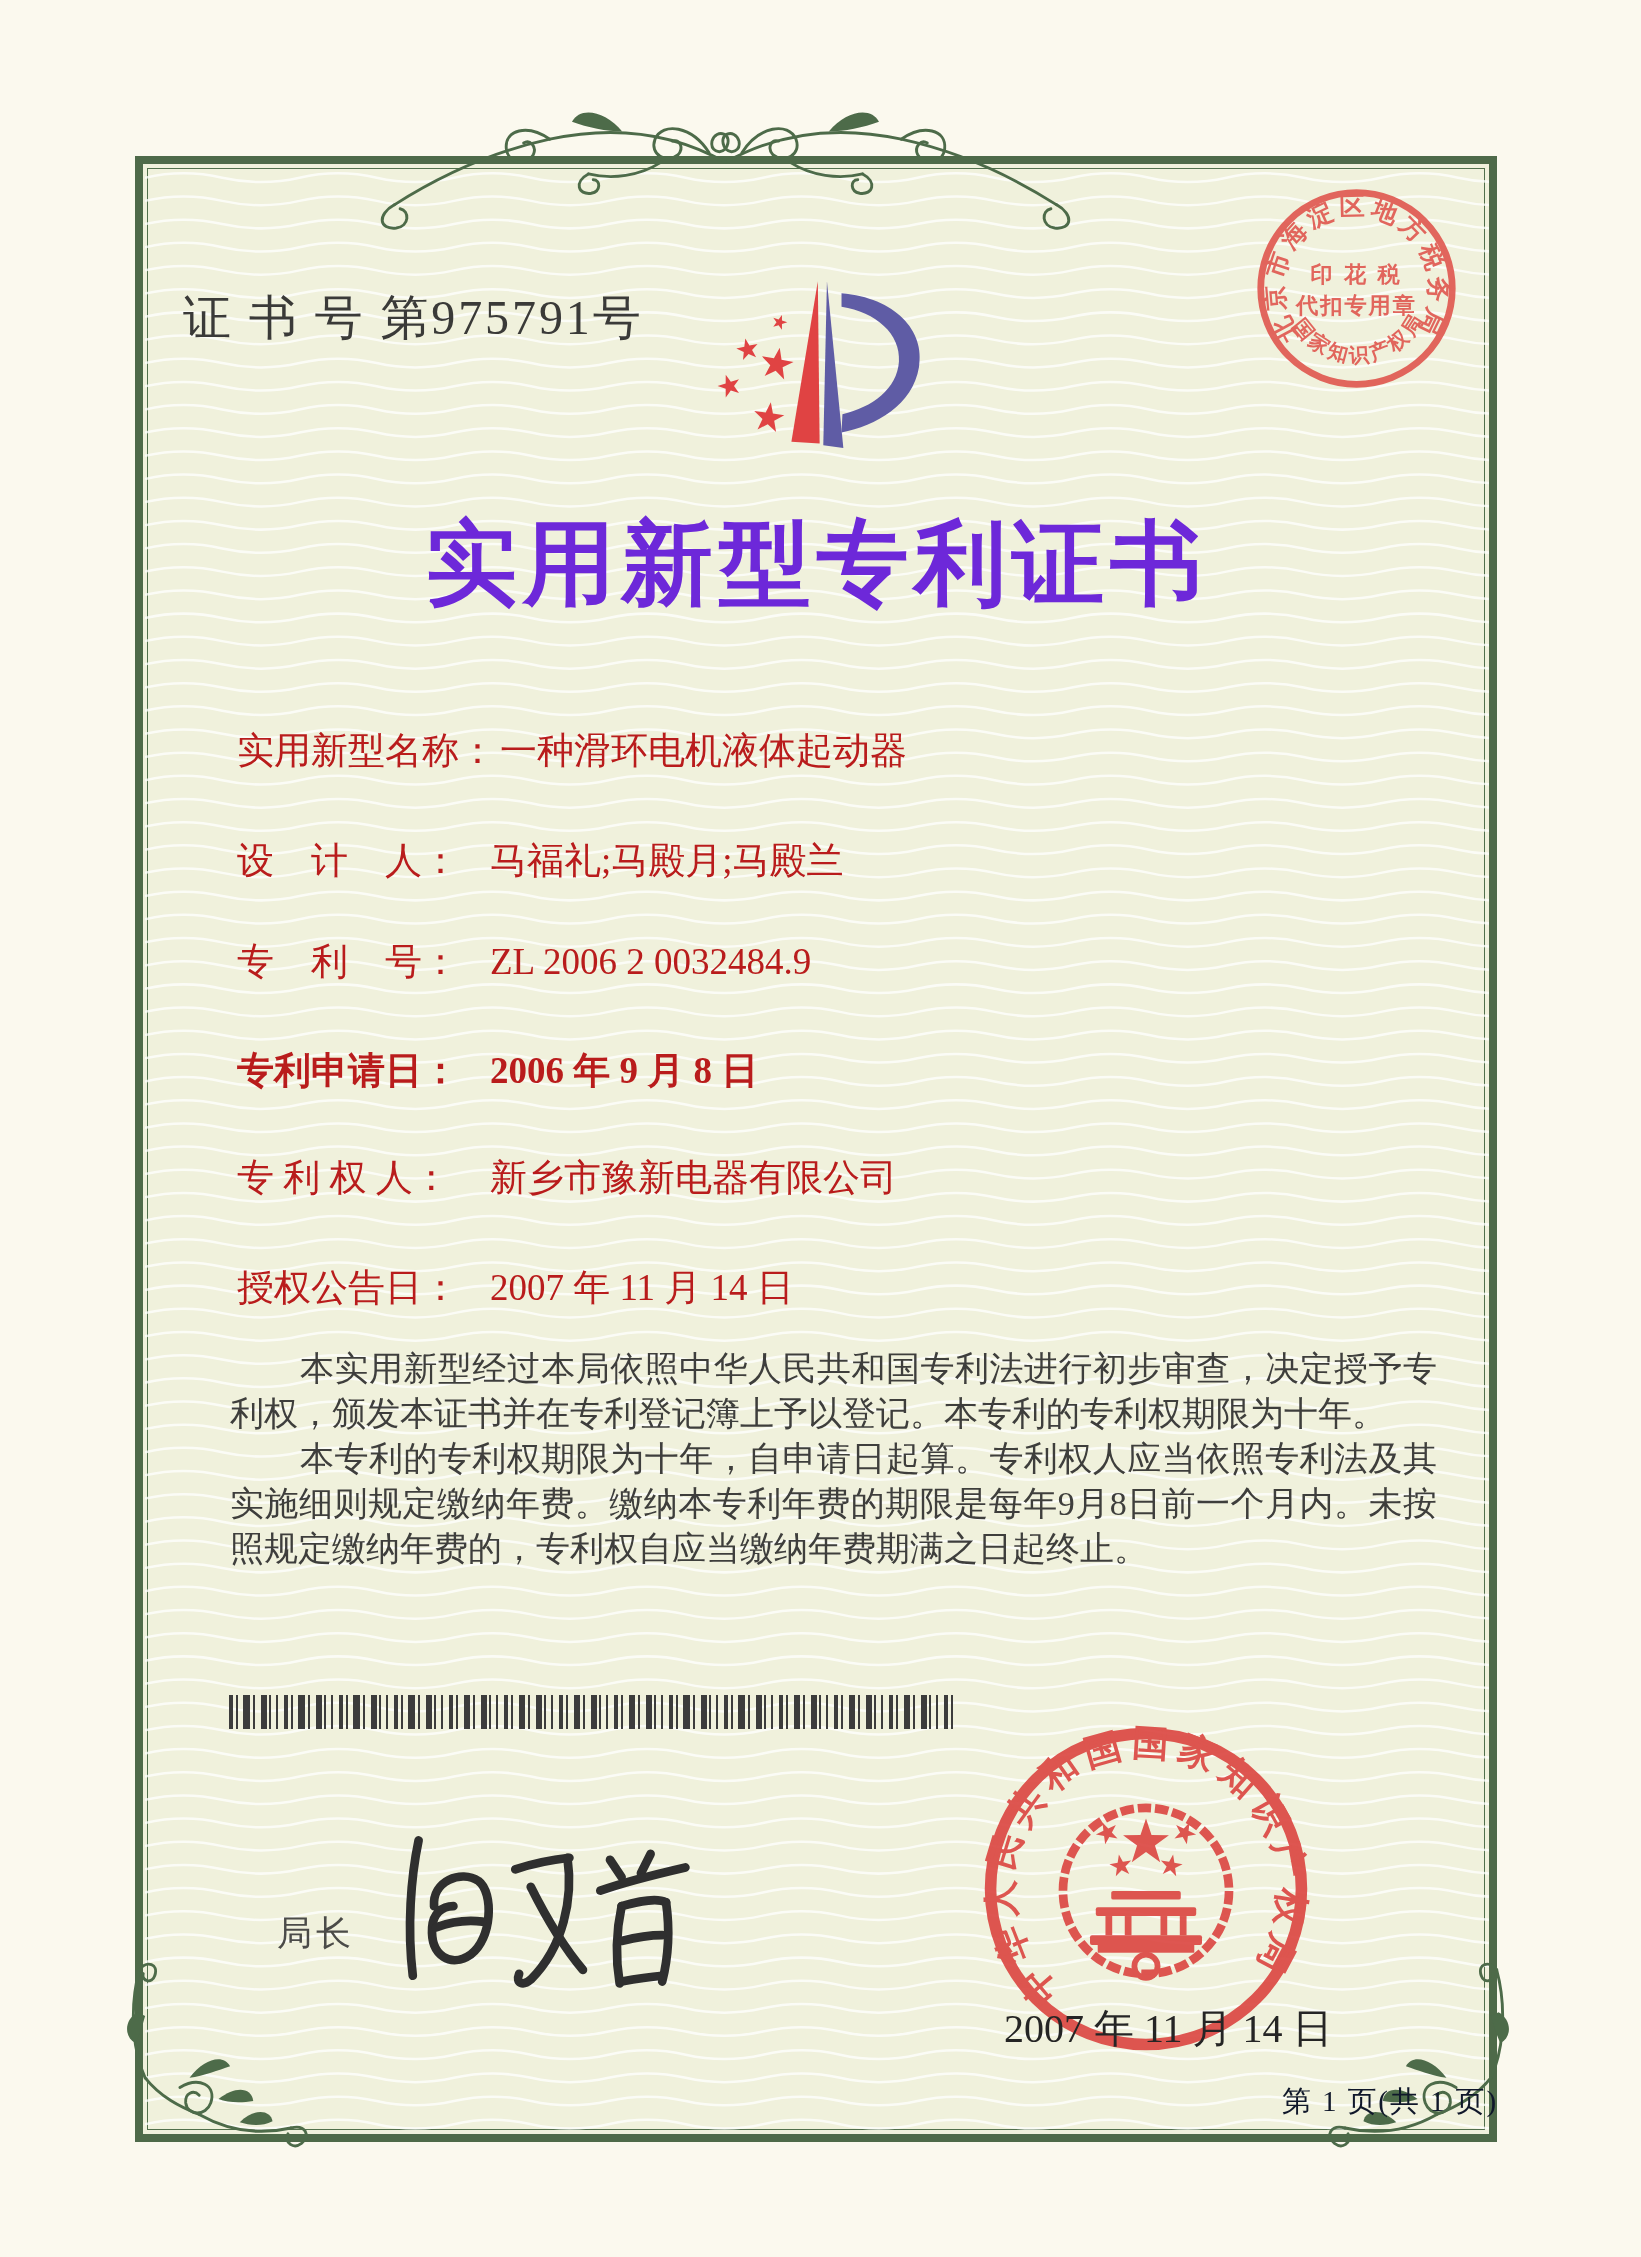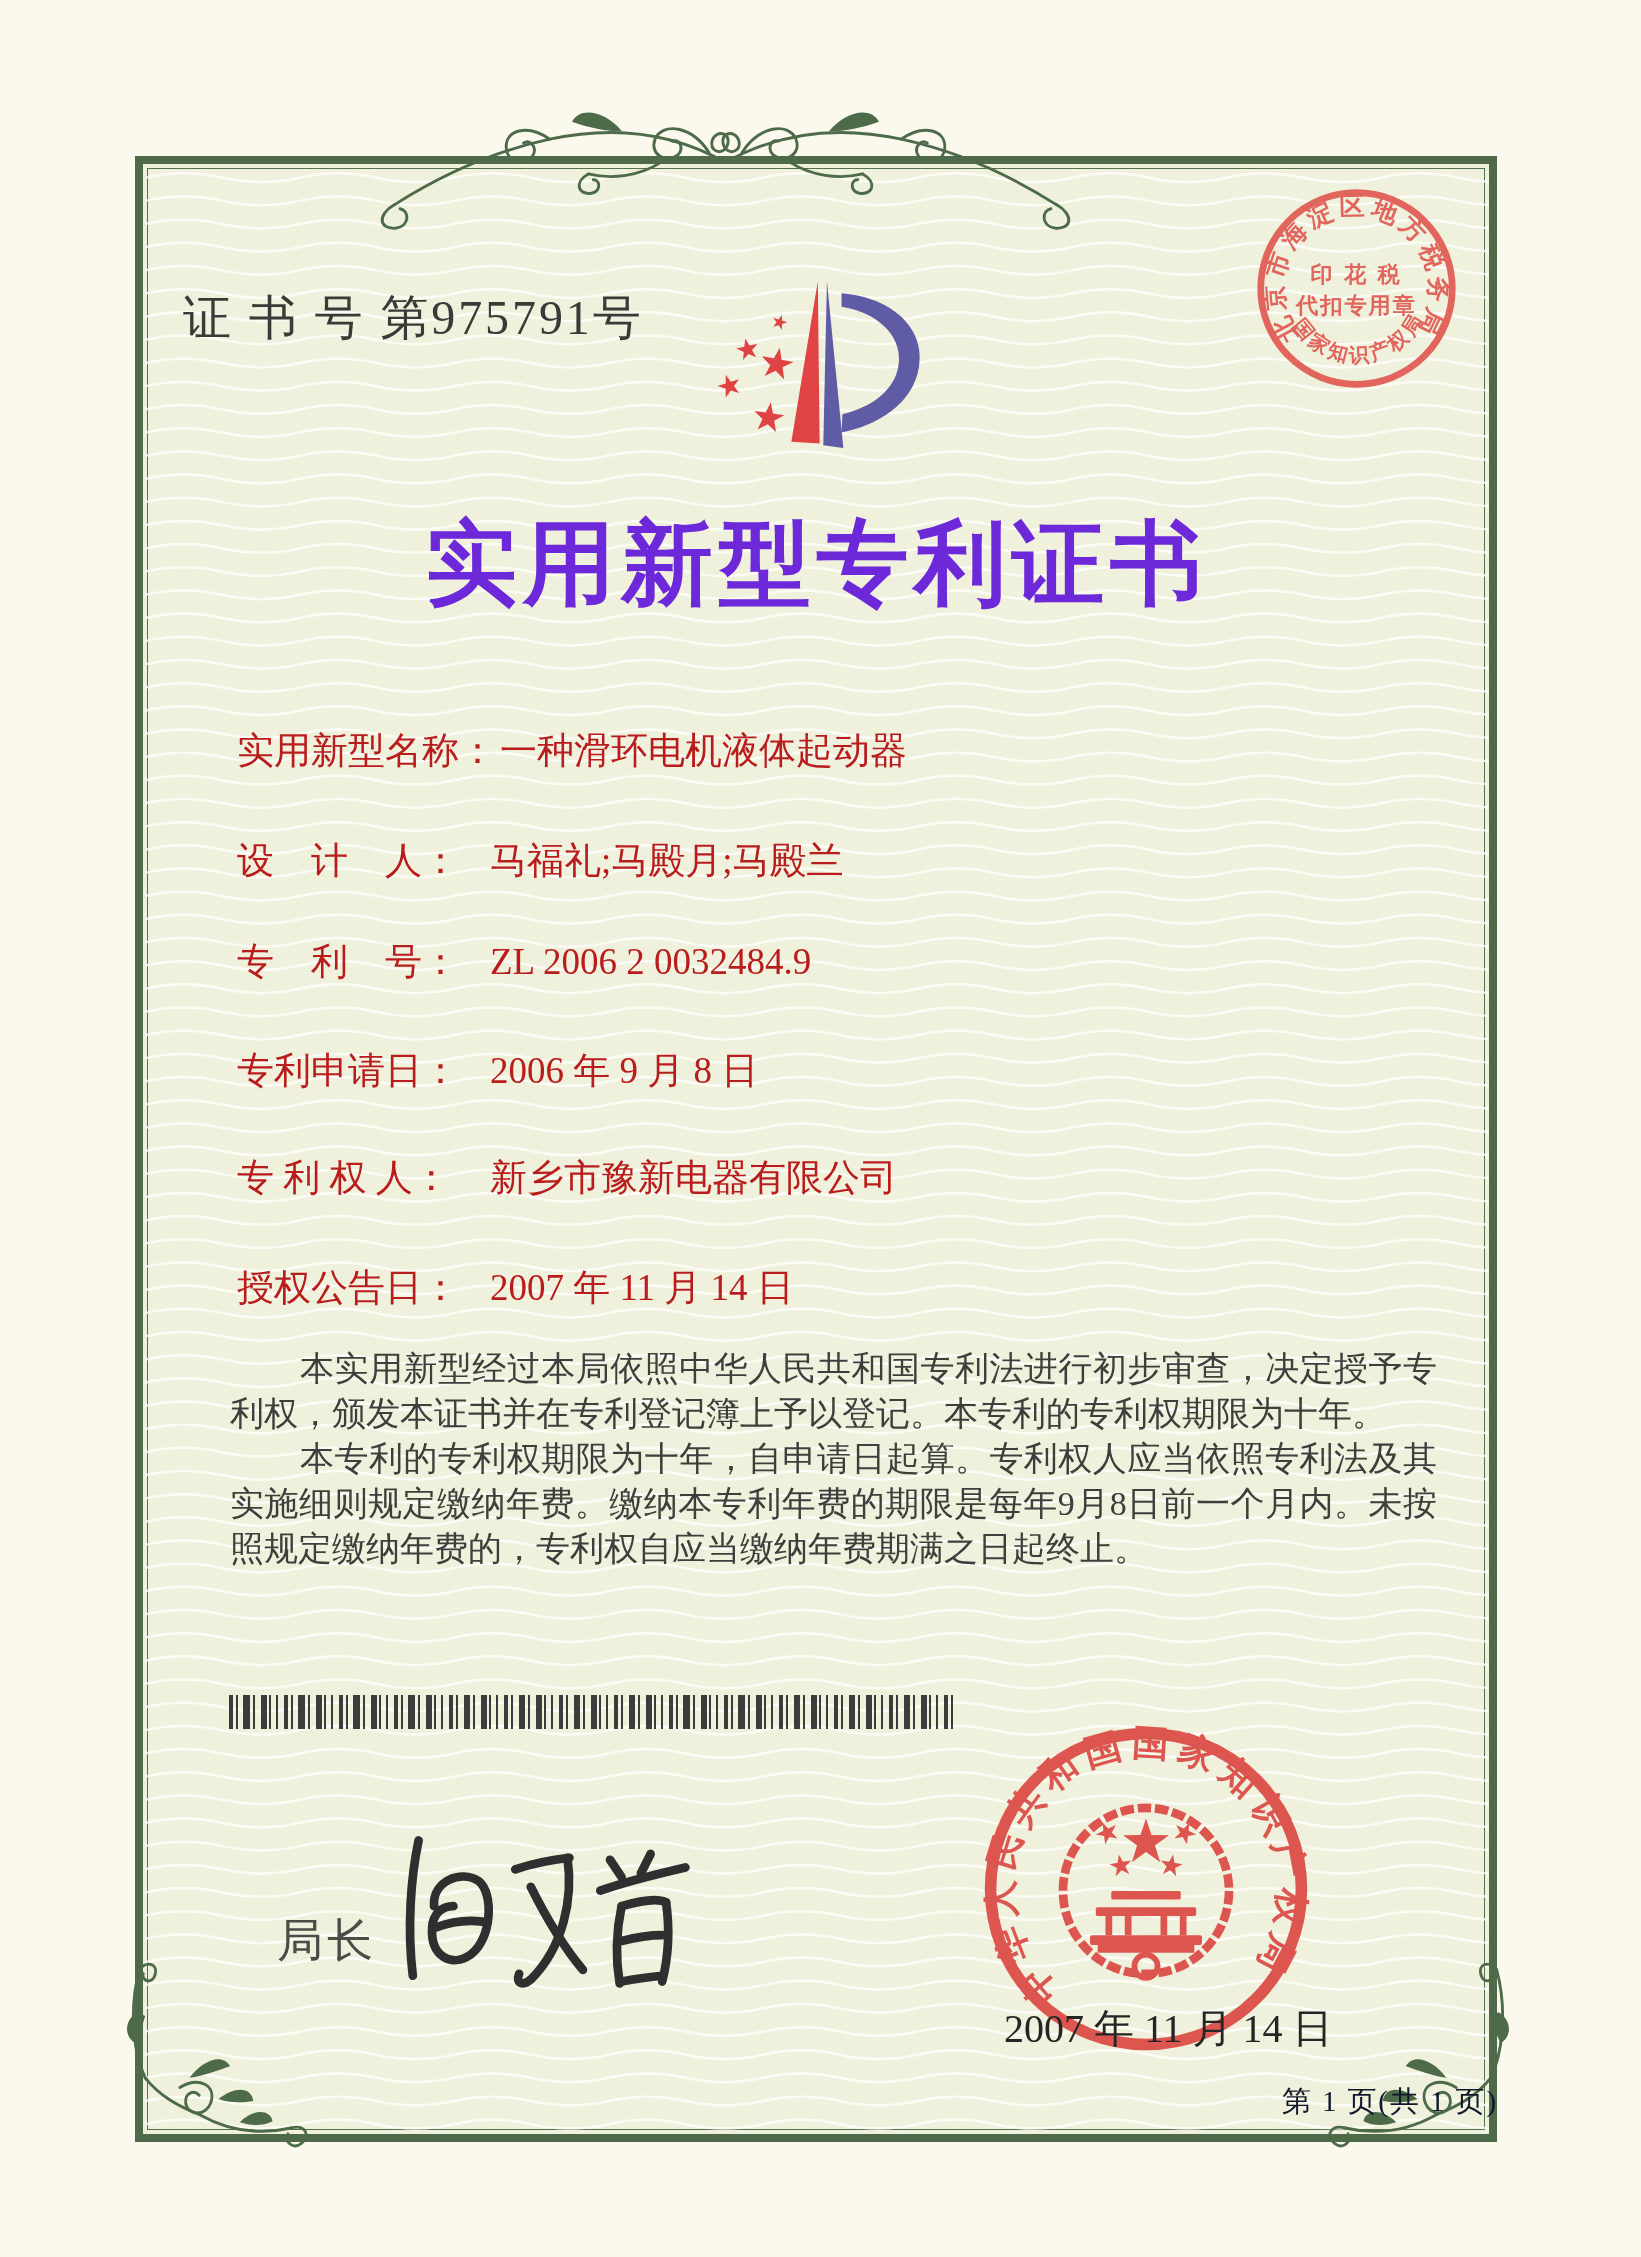--- a/index.html
+++ b/index.html
@@ -28,41 +28,41 @@
   .tax-stamp{position:absolute;left:1253px;top:185px;width:207px;height:207px;opacity:.92;}
 
   .title{
     position:absolute;left:135px;top:502px;width:1363px;text-align:center;
     font-size:92px;font-weight:bold;letter-spacing:5.8px;color:#6d28d9;
   }
 
   .field-row{position:absolute;left:237px;white-space:nowrap;font-size:37px;color:#b91c1c;}
   .field-row .lbl{display:inline-block;min-width:249px;}
   .field-row .val{margin-left:3.9px;}
-  .f0{top:726px;} .f1{top:836px;} .f2{top:937px;} .f3{top:1046px;} .f4{top:1153px;} .f5{top:1263px;}
+  .f0{top:726px;} .f1{top:836px;} .f2{top:937px;} .f3{top:1046px;font-weight:bold;} .f4{top:1153px;} .f5{top:1263px;}
 
   .paragraphs{
     position:absolute;left:230px;top:1346px;width:1207px;
     font-size:34px;line-height:45px;color:#3e3e3c;text-align:justify;
   }
   .paragraphs p{margin:0;text-indent:70px;}
 
   .barcode{
     position:absolute;left:229px;top:1695px;width:730px;height:34px;
     background:repeating-linear-gradient(90deg,
       #3c3c3c 0 3.9px, transparent 3.9px 6.8px,
       #3c3c3c 6.8px 8.7px, transparent 8.7px 14.5px,
       #3c3c3c 14.5px 21px, transparent 21px 24px,
       #3c3c3c 24px 26px, transparent 26px 32px,
       #3c3c3c 32px 38px, transparent 38px 40px,
       #3c3c3c 40px 42px, transparent 42px 47px,
       #3c3c3c 47px 49px, transparent 49px 55px);
   }
 
-  .director-label{position:absolute;left:277px;top:1910px;font-size:46px;color:#4b4b48;letter-spacing:3.9px;}
+  .director-label{position:absolute;left:277px;top:1910px;font-size:35px;color:#4b4b48;letter-spacing:3.9px;}
   .signature{position:absolute;left:378px;top:1811px;width:319px;height:198px;}
 
   .official-seal{position:absolute;left:978px;top:1721px;width:336px;height:336px;z-index:1;opacity:.93;}
   .grant-date{position:absolute;left:1004px;top:2001px;width:319px;font-size:40px;color:#252525;z-index:3;white-space:nowrap;}
 
   .page-footer{position:absolute;left:135px;top:2082px;width:1363px;text-align:right;font-size:29px;letter-spacing:1.9px;color:#0f172a;}
 
   .ornament-top{position:absolute;left:375px;top:85px;width:701px;height:147px;}
   .ornament-bl{position:absolute;left:122px;top:1962px;width:193px;height:193px;}
   .ornament-br{position:absolute;left:1321px;top:1962px;width:193px;height:193px;}

